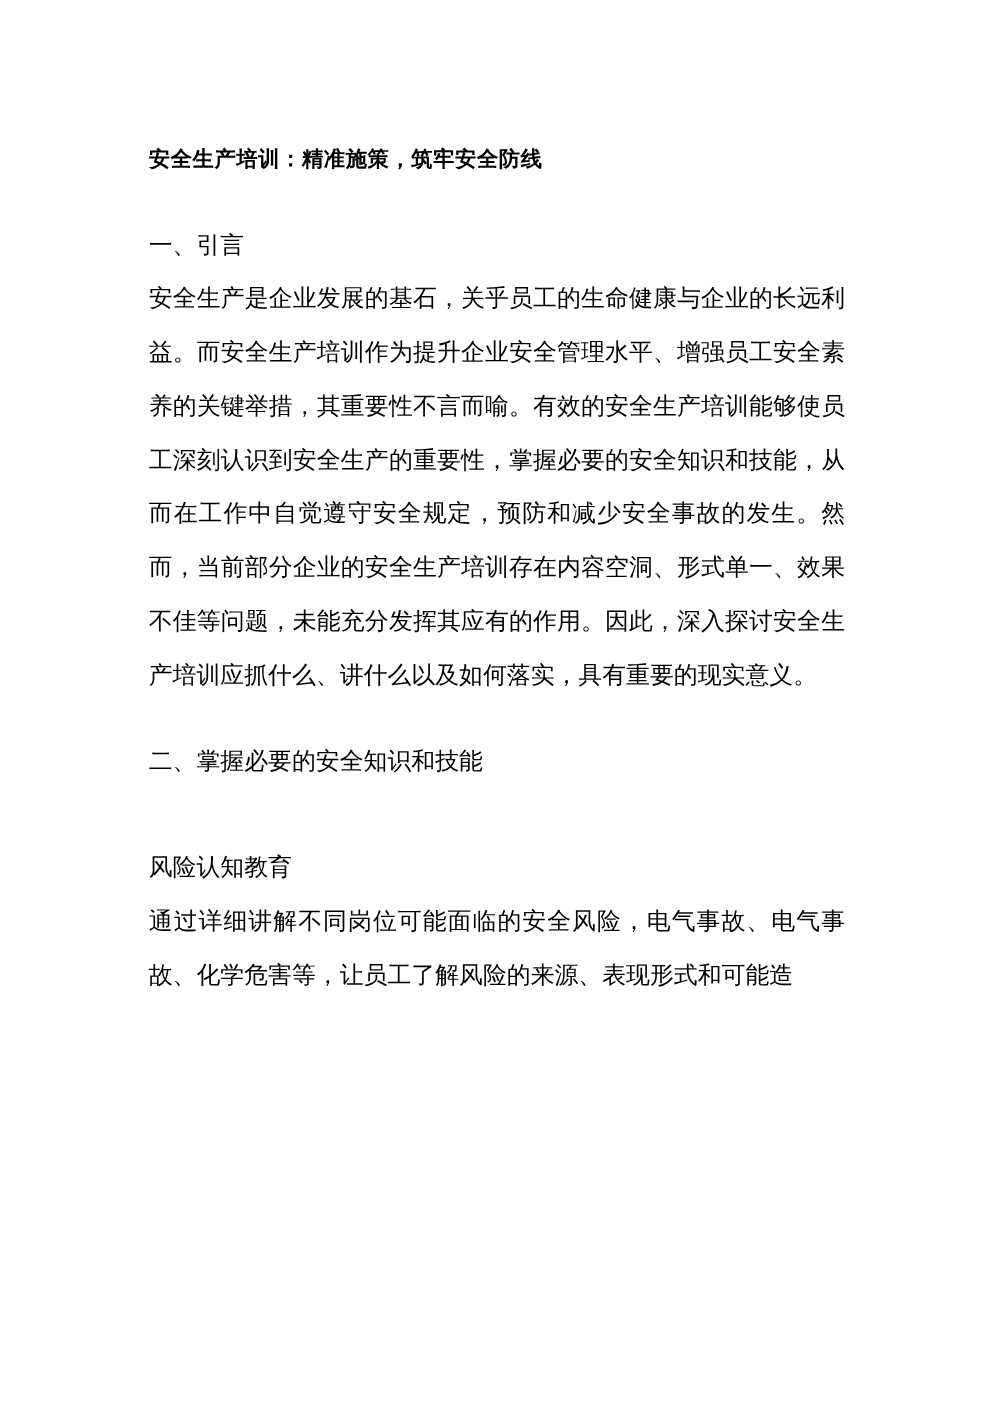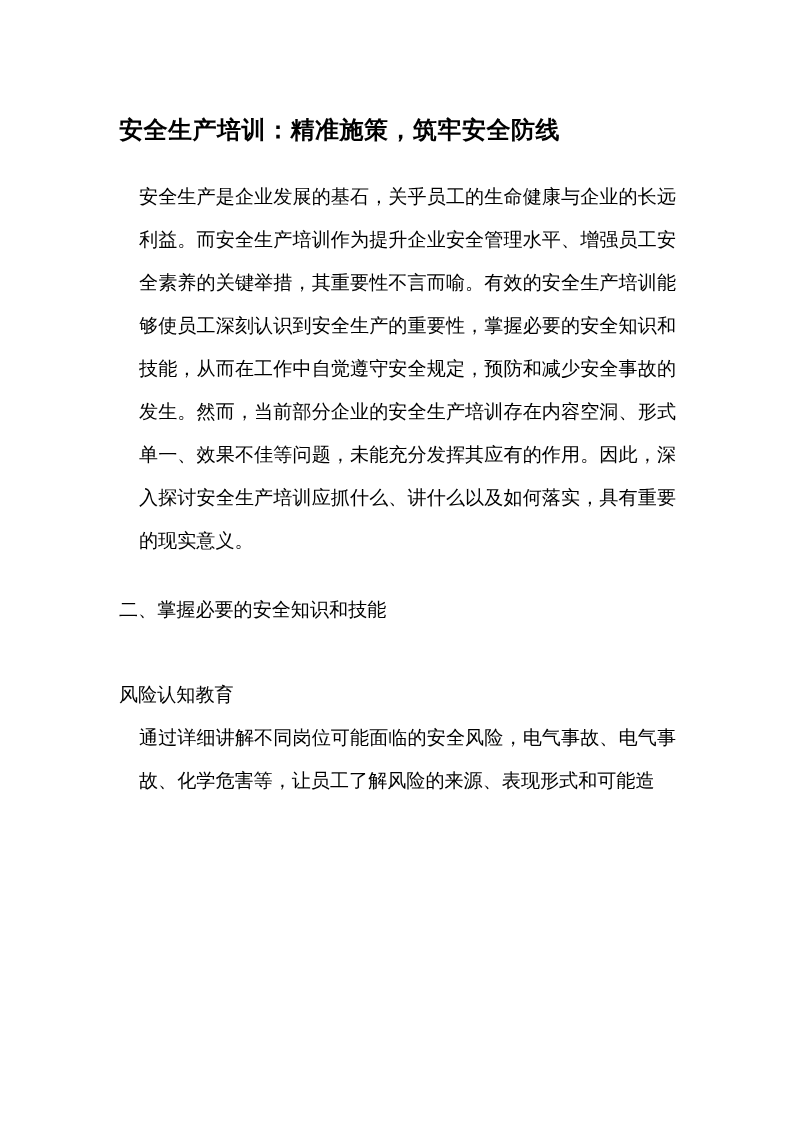--- a/index.html
+++ b/index.html
@@ -14,57 +14,57 @@
   }
   .page {
     box-sizing: border-box;
     width: 793px;
     height: 1122px;
     background: #ffffff;
     padding: 112px 117px 0 119px;
     color: #000000;
   }
   .doc-title {
-    font-family: Liberation Serif, serif;
+    font-family: Liberation Mono, monospace;
     font-weight: bold;
-    font-size: 24px;
+    font-size: 17px;
     line-height: 36px;
     letter-spacing: 0.5px;
     margin: 0 0 27px 0;
     color: #000000;
   }
   .body-text {
     font-family: "Liberation Serif", "DejaVu Serif", serif;
     font-size: 19.1px;
     line-height: 43px;
     margin: 0;
     color: #000000;
   }
   p.para {
     text-align: justify;
     text-justify: inter-ideograph;
-    margin-left: 20px;
   }
   p.heading {
     text-align: left;
   }
   .gap-before-section {
     margin-top: 26px;
   }
   .gap-before-subtopic {
     margin-top: 42px;
   }
 </style>
 </head>
 <body>
 
 <div class="page">
 
   <h1 class="doc-title">安全生产培训：精准施策，筑牢安全防线</h1>
 
+  <p class="body-text heading">一、引言</p>
 
   <p class="body-text para">安全生产是企业发展的基石，关乎员工的生命健康与企业的长远利益。而安全生产培训作为提升企业安全管理水平、增强员工安全素养的关键举措，其重要性不言而喻。有效的安全生产培训能够使员工深刻认识到安全生产的重要性，掌握必要的安全知识和技能，从而在工作中自觉遵守安全规定，预防和减少安全事故的发生。然而，当前部分企业的安全生产培训存在内容空洞、形式单一、效果不佳等问题，未能充分发挥其应有的作用。因此，深入探讨安全生产培训应抓什么、讲什么以及如何落实，具有重要的现实意义。</p>
 
   <p class="body-text heading gap-before-section">二、掌握必要的安全知识和技能</p>
 
 
 
   <p class="body-text heading gap-before-subtopic">风险认知教育</p>
 
   <p class="body-text para">通过详细讲解不同岗位可能面临的安全风险，电气事故、电气事故、化学危害等，让员工了解风险的来源、表现形式和可能造</p>

